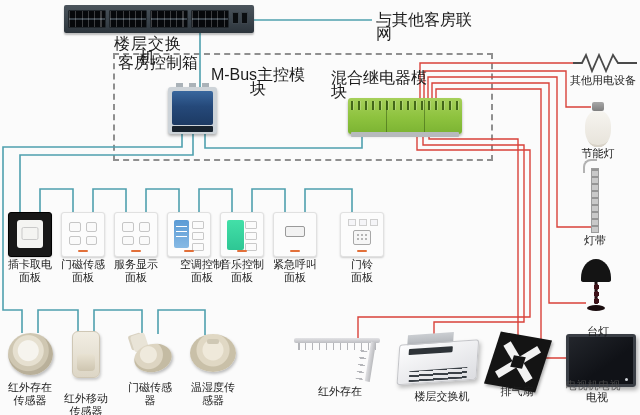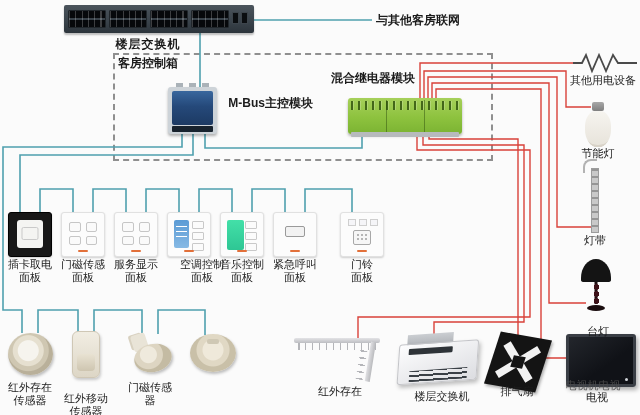--- a/index.html
+++ b/index.html
@@ -3,21 +3,21 @@
 <meta charset="utf-8">
 <style>
   html,body{margin:0;padding:0;background:#e9e9e9;}
   .canvas{
     position:relative;width:640px;height:415px;background:#fbfbfb;
     font-family:"Liberation Sans","DejaVu Sans",sans-serif;color:#222;
     overflow:hidden;
   }
   .lbl{position:absolute;font-size:11px;line-height:13px;text-align:center;
        white-space:pre-line;color:#1c1c1c;z-index:5;}
-  .lbl.big{font-size:12px;line-height:14px;font-weight:bold;}
+  .lbl.big{font-size:16px;line-height:14px;}
 
   
   .dashed-box{position:absolute;left:113px;top:53px;width:380px;height:108px;
     border:2px dashed #8f8f8f;box-sizing:border-box;z-index:1;}
 
   svg.wires{position:absolute;left:0;top:0;z-index:2;pointer-events:none;}
   .bus{stroke:#4fa0ae;stroke-width:1.6;fill:none;}
   .pwr{stroke:#d9423a;stroke-width:1.4;fill:none;}
   .res{stroke:#4a4a4a;stroke-width:1.8;fill:none;}
 
@@ -209,21 +209,21 @@
         <i></i>
       </span>
   </div>
   <div class="lbl big" style="left:108px;top:37px;width:80px;letter-spacing:1px;">楼层交换机</div>
   <div class="lbl big" style="left:376px;top:13px;width:110px;text-align:left;">与其他客房联网</div>
   <div class="lbl big" style="left:118px;top:56px;width:80px;text-align:left;">客房控制箱</div>
 
   <div class="mbus">
       <span class="tabs"></span>
     </div>
-  <div class="lbl big" style="left:203px;top:68px;width:110px;text-align:right;margin-top:28px;">M-Bus主控模块</div>
+  <div class="lbl big" style="left:203px;top:68px;width:110px;text-align:center;">M-Bus主控模块</div>
 
   <div class="relay">
     <span class="seg" style="left:38px;"></span>
     <span class="seg" style="left:76px;"></span>
   </div>
   <div class="lbl big" style="left:331px;top:71px;width:110px;text-align:left;">混合继电器模块</div>
 
   <div class="panel p-card" style="left:8px;">
       <span class="inner"></span>
     </div>
@@ -293,20 +293,22 @@
       <b class="disc"></b>
     </div>
   <div class="sensor s-temp"></div>
 
   <div class="lbl" style="left:0px;top:381px;width:60px;">红外存在
 传感器</div>
   <div class="lbl" style="left:56px;top:392px;width:60px;">红外移动
 传感器</div>
   <div class="lbl" style="left:120px;top:381px;width:60px;">门磁传感
 器</div>
+  <div class="lbl" style="left:183px;top:381px;width:60px;">温湿度传
+感器</div>
 
   <div class="lbl" style="left:564px;top:74px;width:78px;">其他用电设备</div>
   <div class="bulb">
       <span class="cap"></span>
       <span class="glass"></span>
     </div>
   <div class="lbl" style="left:574px;top:147px;width:48px;">节能灯</div>
   <div class="strip"></div>
   <div class="lbl" style="left:574px;top:234px;width:42px;">灯带</div>
   <div class="lamp">

